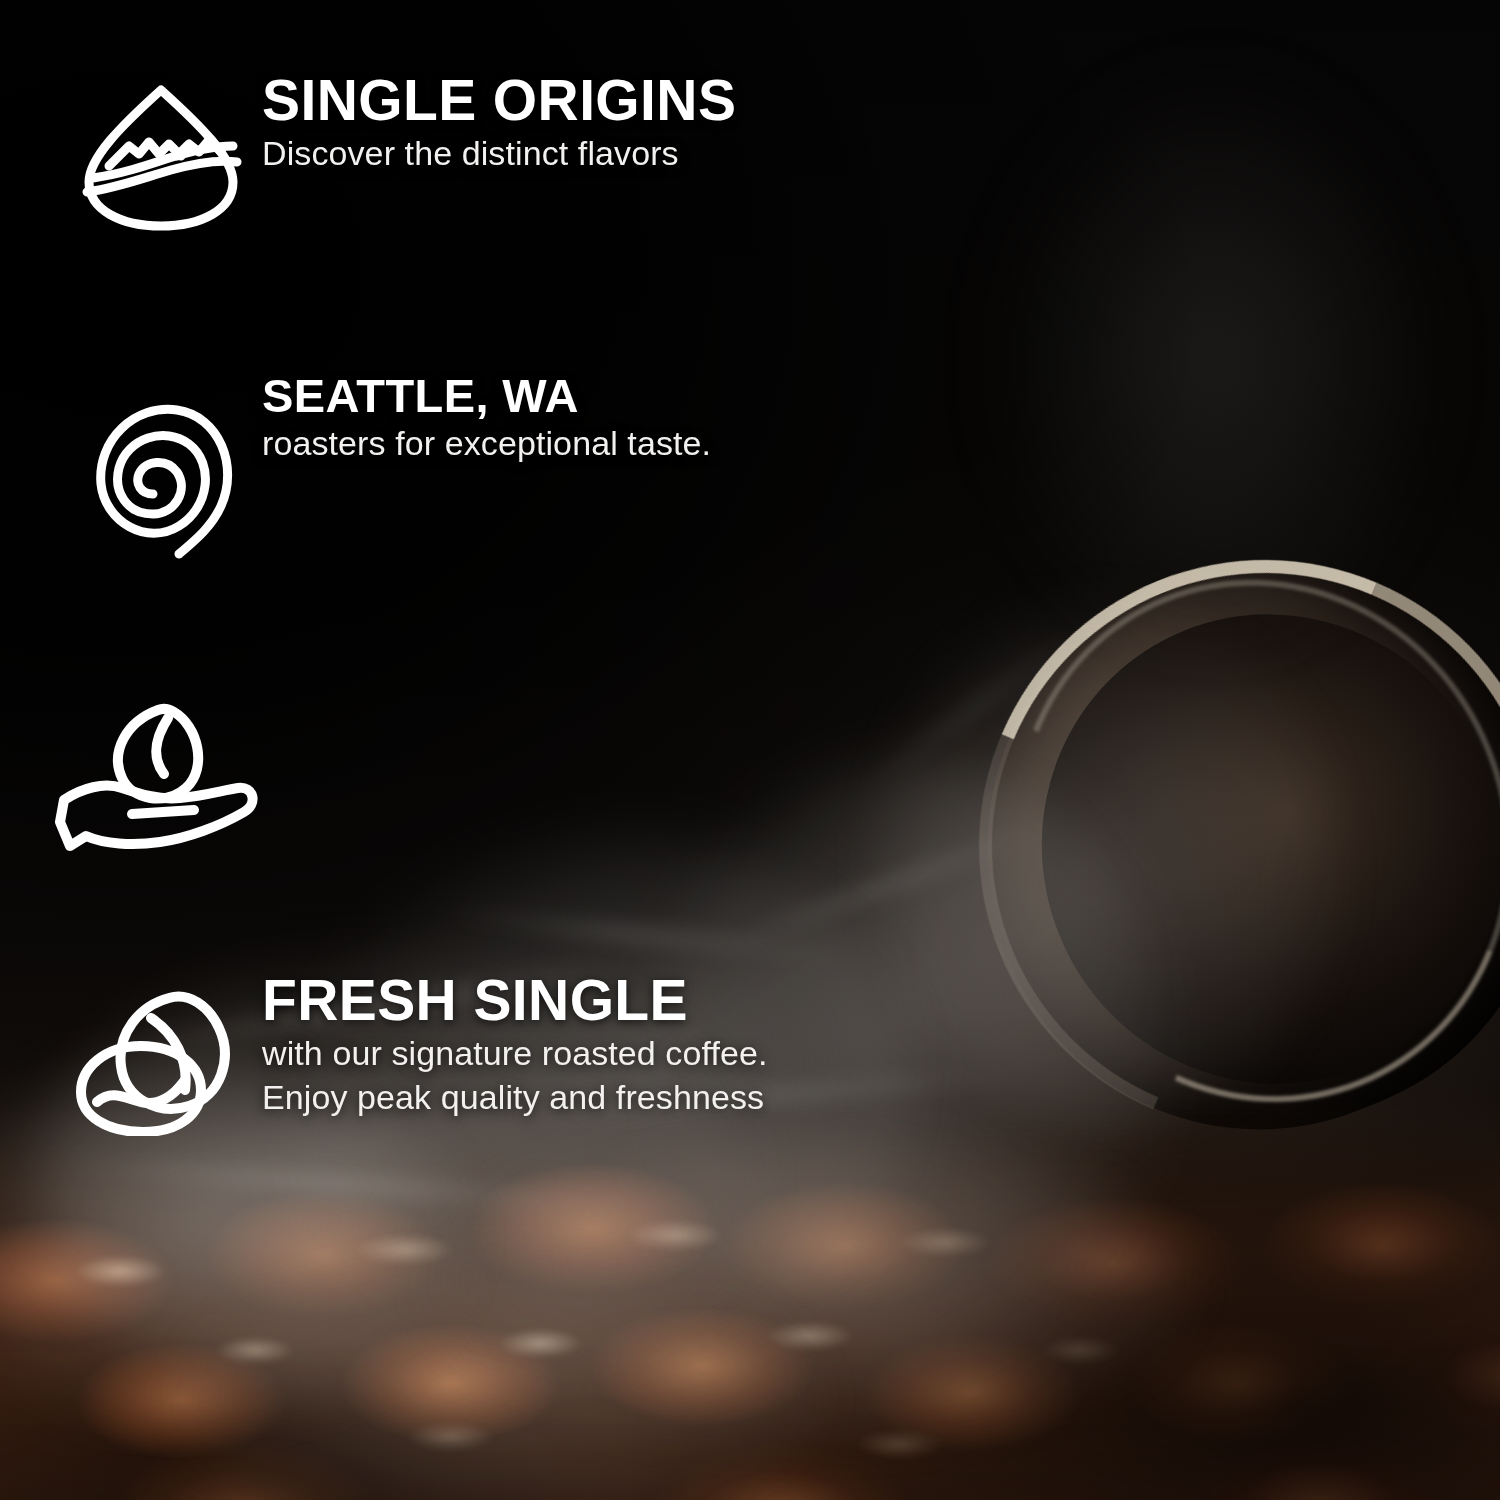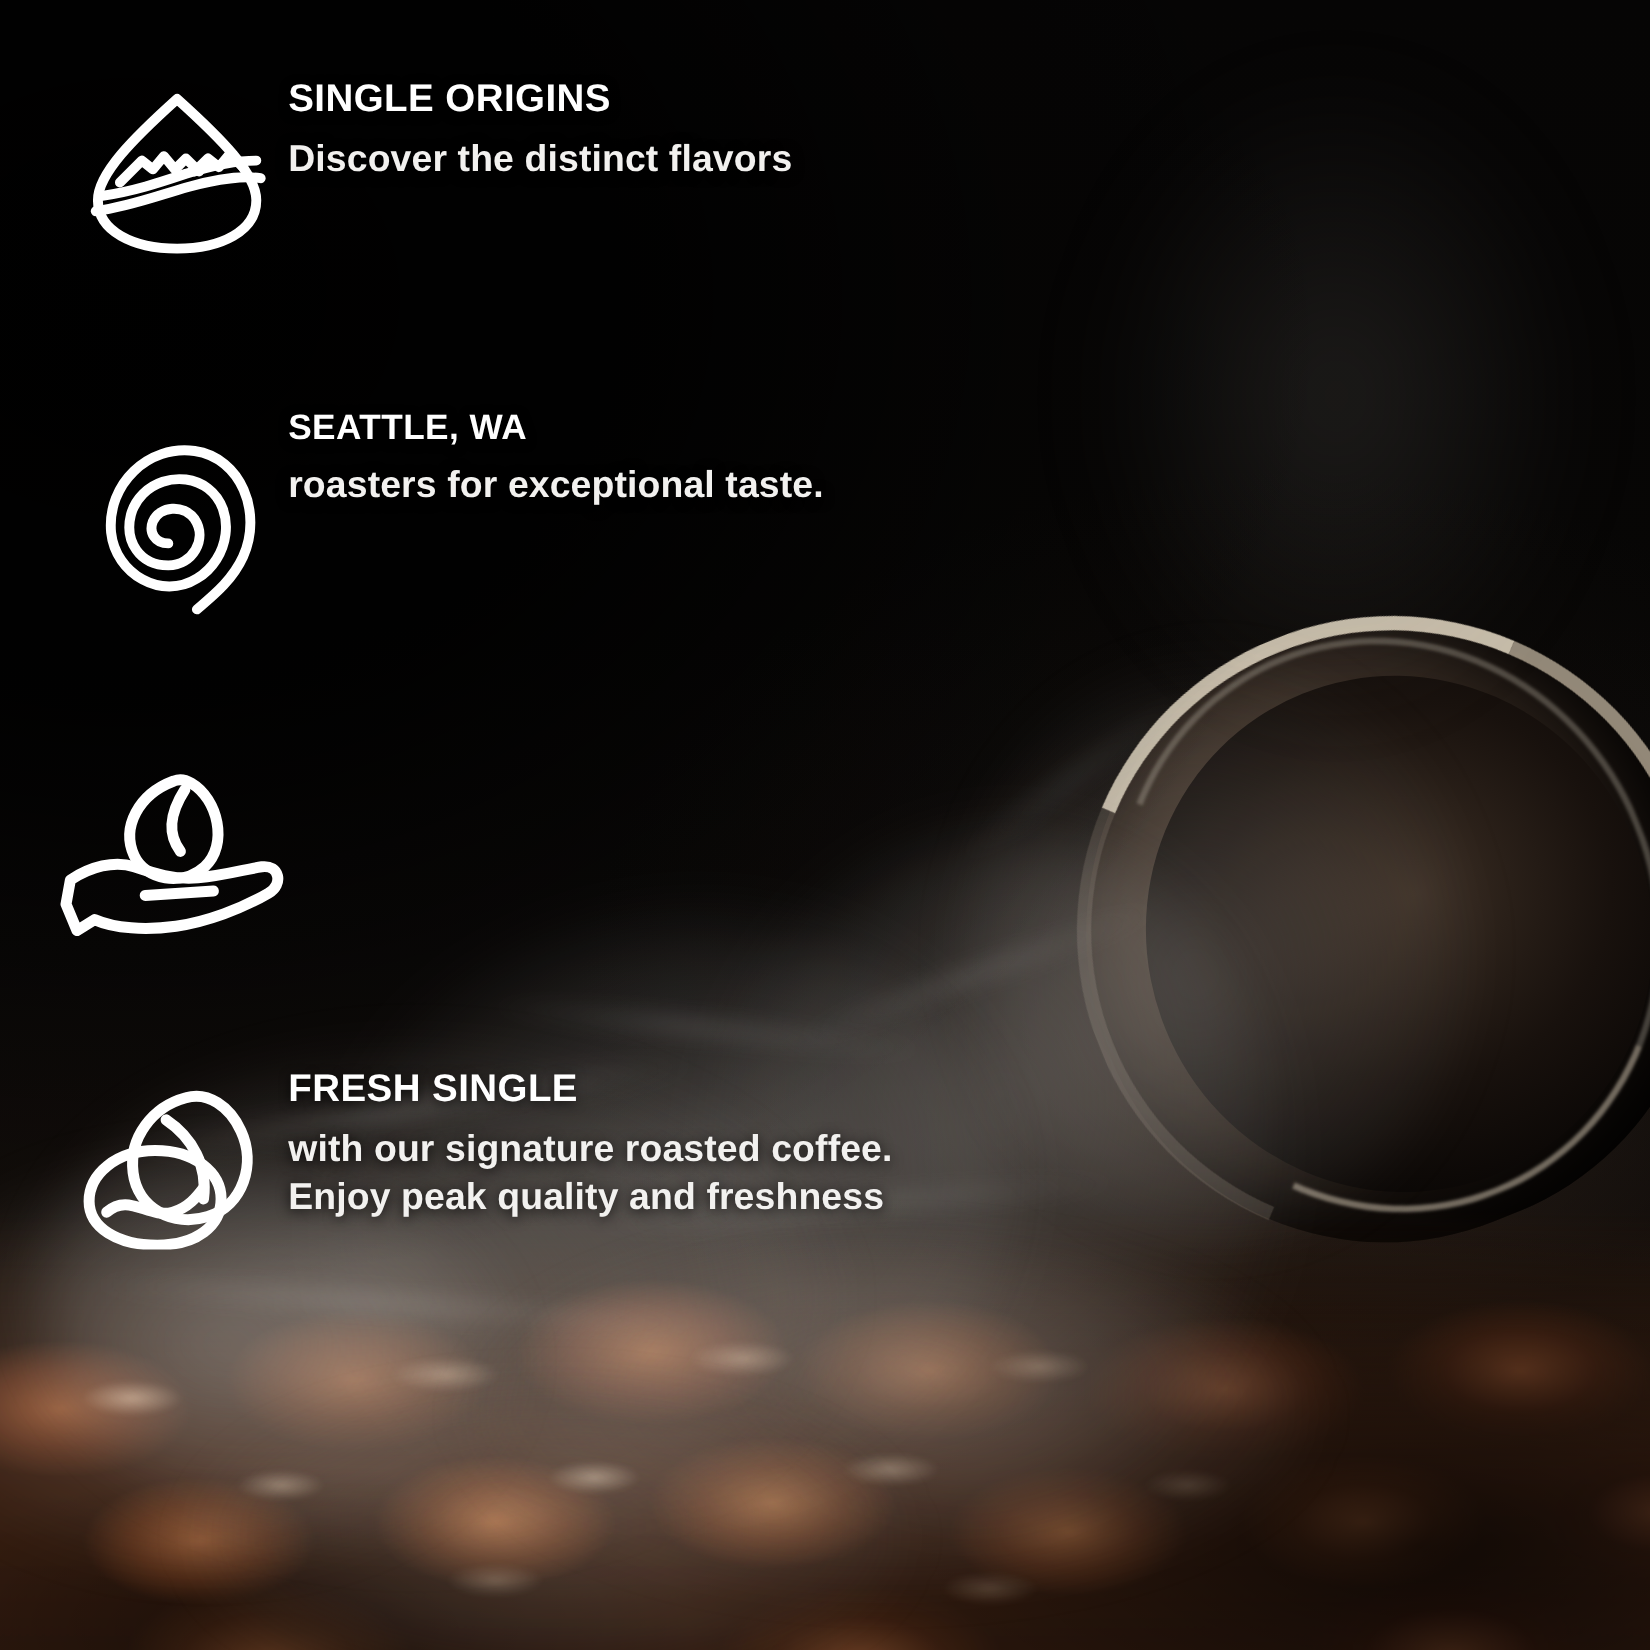--- a/index.html
+++ b/index.html
@@ -182,41 +182,41 @@
     align-items: flex-start;
     padding-top: 10px;
   }
   .feature-icon svg { display: block; }
 
   .feature-text { padding-top: 0; }
 
   .feature-title {
     margin: 0;
     color: #ffffff;
-    font-size: 35px;
+    font-size: 57px;
     font-weight: 700;
     letter-spacing: 0.4px;
     line-height: 1.0;
     white-space: nowrap;
     text-shadow: 0 2px 10px rgba(0,0,0,0.75);
     font-stretch: condensed;
   }
   .feature-desc {
-    margin: 16px 0 0 0;
+    margin: 3px 0 0 0;
     color: #f2f1ef;
     font-size: 34px;
-    font-weight: 700;
+    font-weight: 400;
     line-height: 1.28;
     letter-spacing: 0.1px;
     text-shadow: 0 2px 12px rgba(0,0,0,0.8);
   }
   .feature-desc .line { display: block; white-space: nowrap; }
 
   
-  .feature-row.r1 .feature-title { font-size: 32px; }
+  .feature-row.r1 .feature-title { font-size: 47px; }
   .feature-row.r2 .feature-icon { width: 214px; padding-top: 18px; }
   .feature-row.r3 .feature-icon { padding-top: 14px; }
 </style>
 </head>
 <body>
 
 <div class="canvas">
 
   <div class="bg-base"></div>
 

